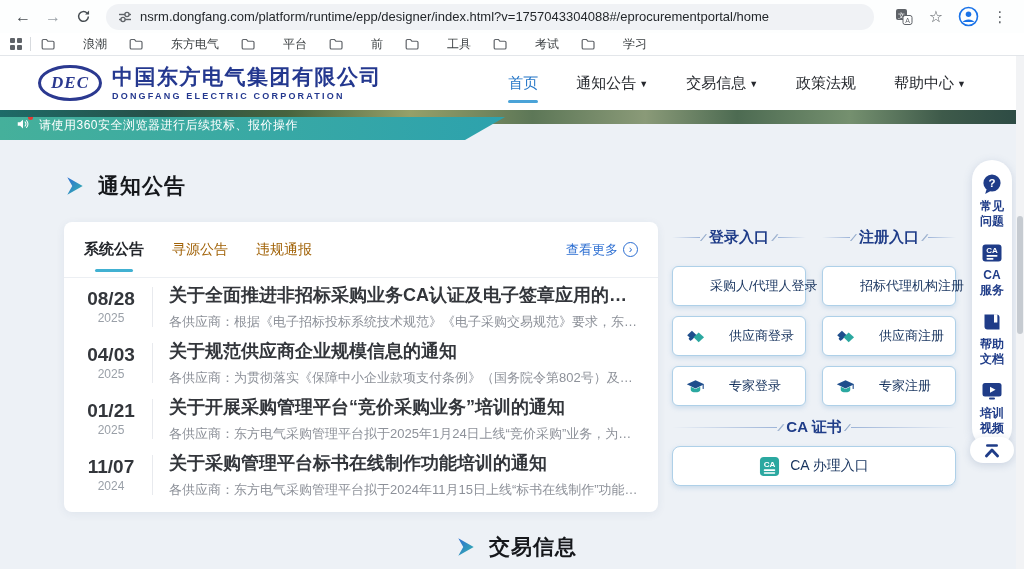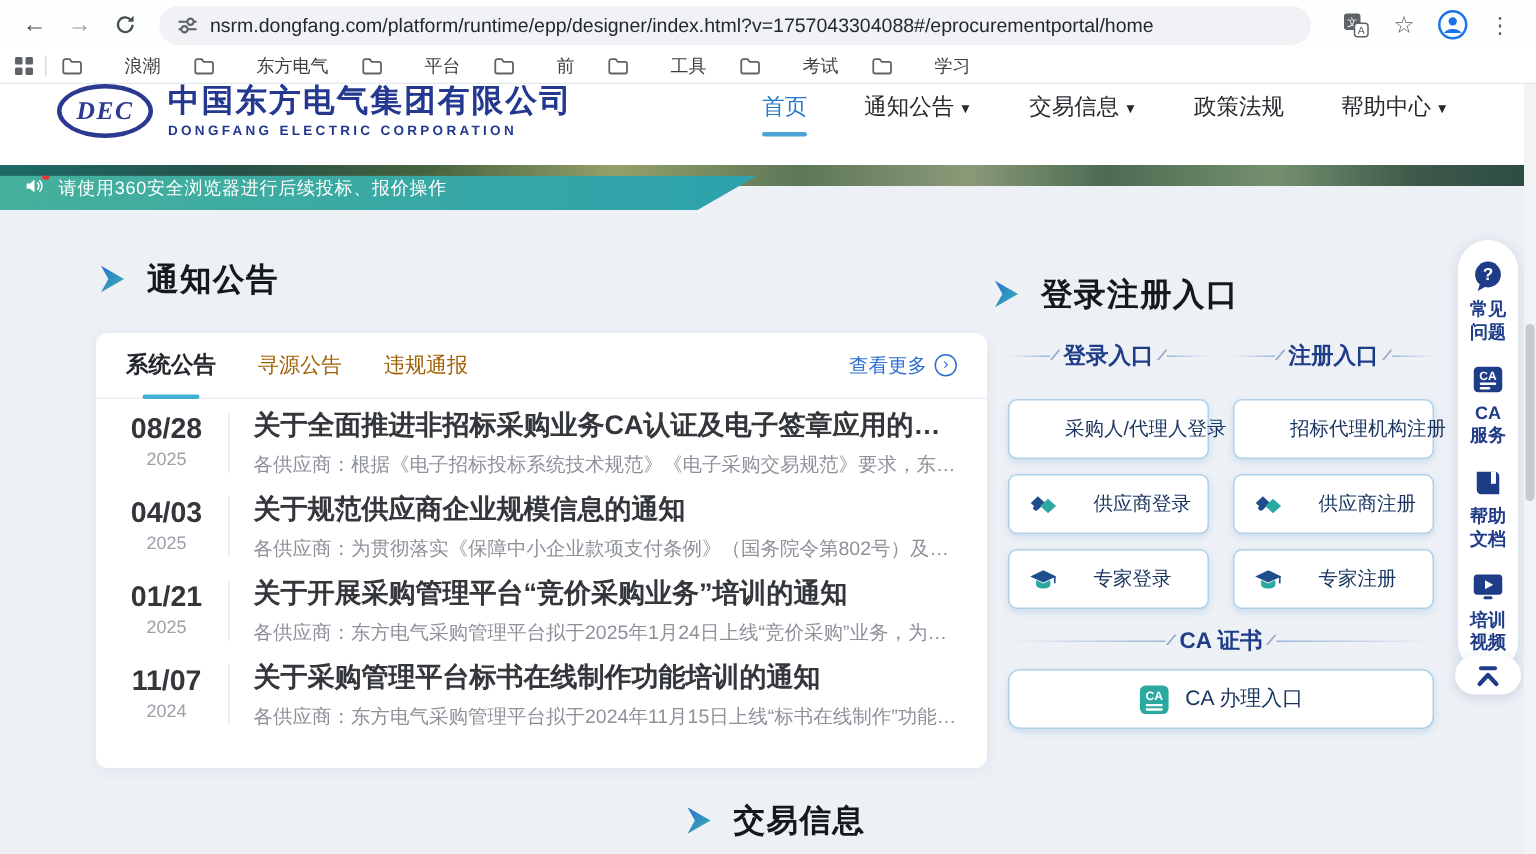--- a/index.html
+++ b/index.html
@@ -18,21 +18,21 @@
   .star { font-size:16px; color:#5f6368; }
   .kebab { font-size:15px; color:#5f6368; letter-spacing:0; }
   .chrome-row2 { height:22px; display:flex; align-items:center; padding:0 8px; background:#fff; }
   .apps-grid { display:grid; grid-template-columns:5px 5px; grid-gap:2px; margin:0 8px 0 2px; }
   .apps-grid i { width:5px; height:5px; background:#5f6368; border-radius:1px; display:block; }
   .bm-sep { width:1px; height:14px; background:#d7dade; margin-right:10px; }
   .bookmark { display:flex; align-items:center; margin-right:22px;gap:23px; }
   .bookmark .bm-label { font-size:12px; color:#3c4043; margin-left:5px; white-space:nowrap; }
 
   
-  .site-header { position:absolute; top:56px; left:0; width:1024px; height:54px; background:#ffffff; z-index:20; display:flex; align-items:flex-start; }
+  .site-header { position:absolute; top:56px; left:0; width:1024px; height:54px; background:#ffffff; z-index:20; display:flex; align-items:center; }
   .brand { display:flex; align-items:center; margin-left:38px; }
   .dec-oval { width:64px; height:36px; border:3px solid #2b3990; border-radius:50%; display:flex; align-items:center; justify-content:center; }
   .dec-oval span { font-family:"Liberation Serif","DejaVu Serif",serif; font-style:italic; font-weight:bold; font-size:17px; color:#2b3990; letter-spacing:1px; }
   .brand-text { margin-left:10px; }
   .brand-cn { font-size:21px; font-weight:bold; color:#24388f; letter-spacing:1.5px; line-height:1.1; }
   .brand-en { font-size:9px; font-weight:bold; color:#24388f; letter-spacing:2.2px; margin-top:2px; }
   .main-nav { display:flex; align-items:center; margin-left:auto; margin-right:58px; gap:38px; }
   .nav-item { font-size:15px; color:#26292e; cursor:pointer; position:relative; padding:6px 0; white-space:nowrap; }
   .nav-item .dd { font-size:9px; color:#26292e; margin-left:3px; vertical-align:1px; }
   .nav-item.active { color:#2878c8; }
@@ -47,21 +47,21 @@
   .ticker-ic { position:relative; margin-left:16px; display:flex; }
   .ticker-dot { position:absolute; top:-2px; right:-3px; width:5px; height:5px; background:#e53935; border-radius:50%; }
   .ticker-text { font-size:12px; margin-left:9px; letter-spacing:0.5px; }
 
   
   .sec-head { position:absolute; display:flex; align-items:center; z-index:5; }
   .sec-title { font-size:21px; font-weight:bold; color:#16181c; margin-left:12px; letter-spacing:1px; }
 
   
   .notice-card { position:absolute; left:64px; top:222px; width:594px; height:290px; background:#fff; border-radius:8px; box-shadow:0 2px 10px rgba(40,70,120,0.07); z-index:5; }
-  .tabs-row { height:44px; display:flex; align-items:center; padding:3px 20px; border-bottom:1px solid #eceff3; }
+  .tabs-row { height:56px; display:flex; align-items:center; padding:3px 20px; border-bottom:1px solid #eceff3; }
   .tab { font-size:14px; color:#a16207; margin-right:28px; cursor:pointer; position:relative; height:44px; display:flex; align-items:center; }
   .tab.active { font-size:15px; font-weight:bold; color:#23262b; }
   .tab.active::after { content:""; position:absolute; bottom:0; left:50%; transform:translateX(-50%); width:38px; height:3px; border-radius:2px; background:#41b1d2; }
   .view-more { margin-left:auto; display:flex; align-items:center; color:#2d6fd2; font-size:13px; cursor:pointer; }
   .vm-circle { width:15px; height:15px; border:1px solid #2d6fd2; border-radius:50%; display:flex; align-items:center; justify-content:center; font-size:11px; margin-left:5px; line-height:1; padding-bottom:1px; }
   .notice-row { display:flex; align-items:center; padding:8px 20px 6px 16px; height:56px; }
   .n-date { width:62px; text-align:center; flex-shrink:0; }
   .n-date .d { font-size:19px; font-weight:bold; color:#33363b; line-height:1.1; }
   .n-date .y { font-size:12px; color:#9aa0a8; margin-top:2px; }
   .n-sep { width:1px; height:40px; background:#e8eaee; margin:0 16px 0 10px; flex-shrink:0; }
@@ -292,26 +292,20 @@
         <div class="y">2024</div>
       </div>
       <div class="n-sep"></div>
       <div class="n-body">
         <div class="n-title">关于采购管理平台标书在线制作功能培训的通知</div>
         <div class="n-desc">各供应商：东方电气采购管理平台拟于2024年11月15日上线“标书在线制作”功能，为帮…</div>
       </div>
     </div>
   </div>
 
-  <div class="sec-head" style="left:660px; top:182px;">
-    <svg width="22" height="22" viewBox="0 0 20 20">
-        <path d="M3 2 L17 10 L3 18 L7.5 10 Z" fill="url(#arrowGrad)"></path>
-      </svg>
-    <span class="sec-title">登录注册入口</span>
-  </div>
 
   <div class="col-label-row">
     <div class="col-label">
       <span class="dec-line"></span>
         <span class="dec-slash">∕∕</span>
       <span class="col-label-text">登录入口</span>
       <span class="dec-slash">∕∕</span>
         <span class="dec-line r"></span>
     </div>
     <div class="col-label">

